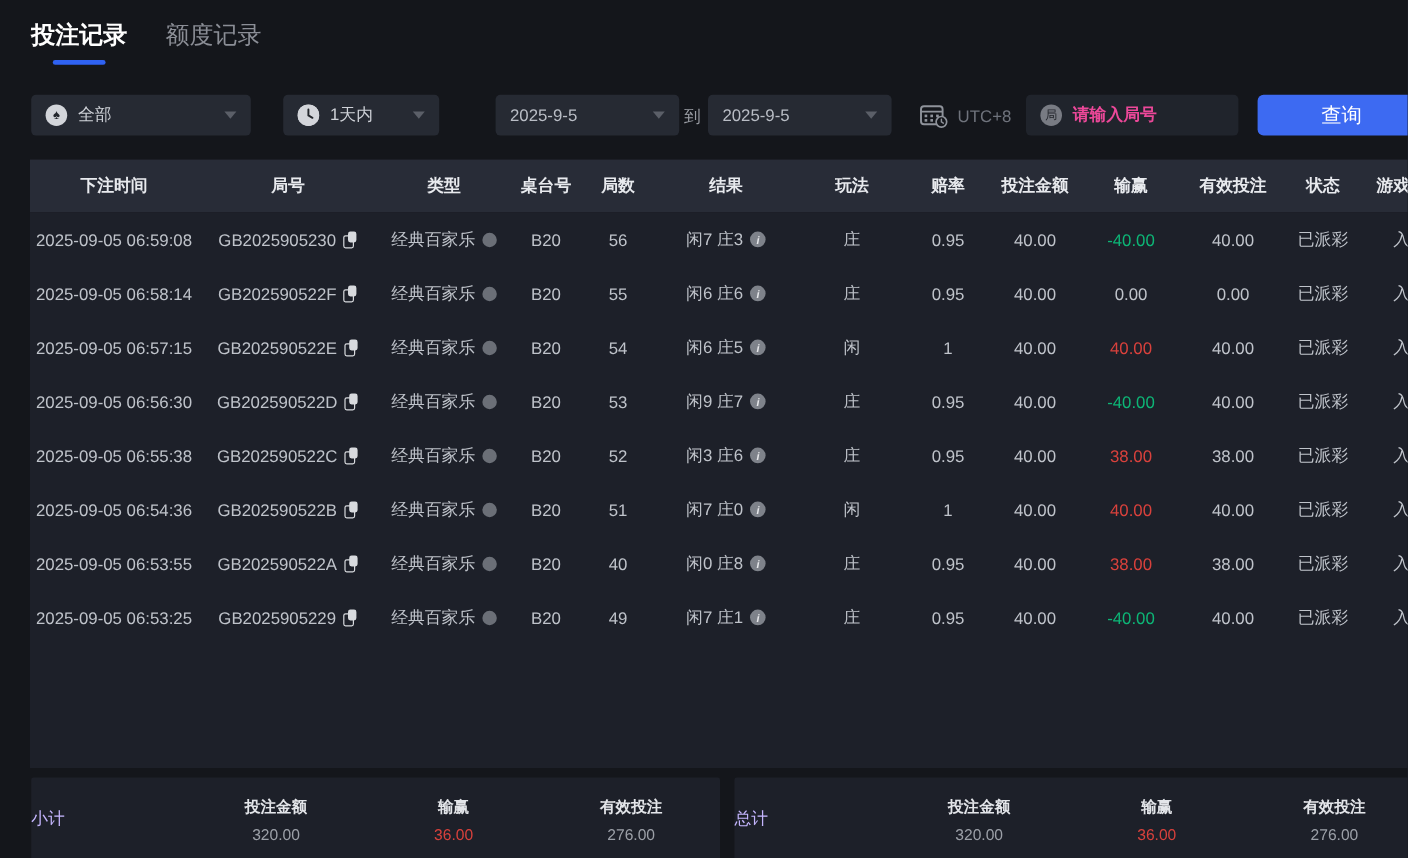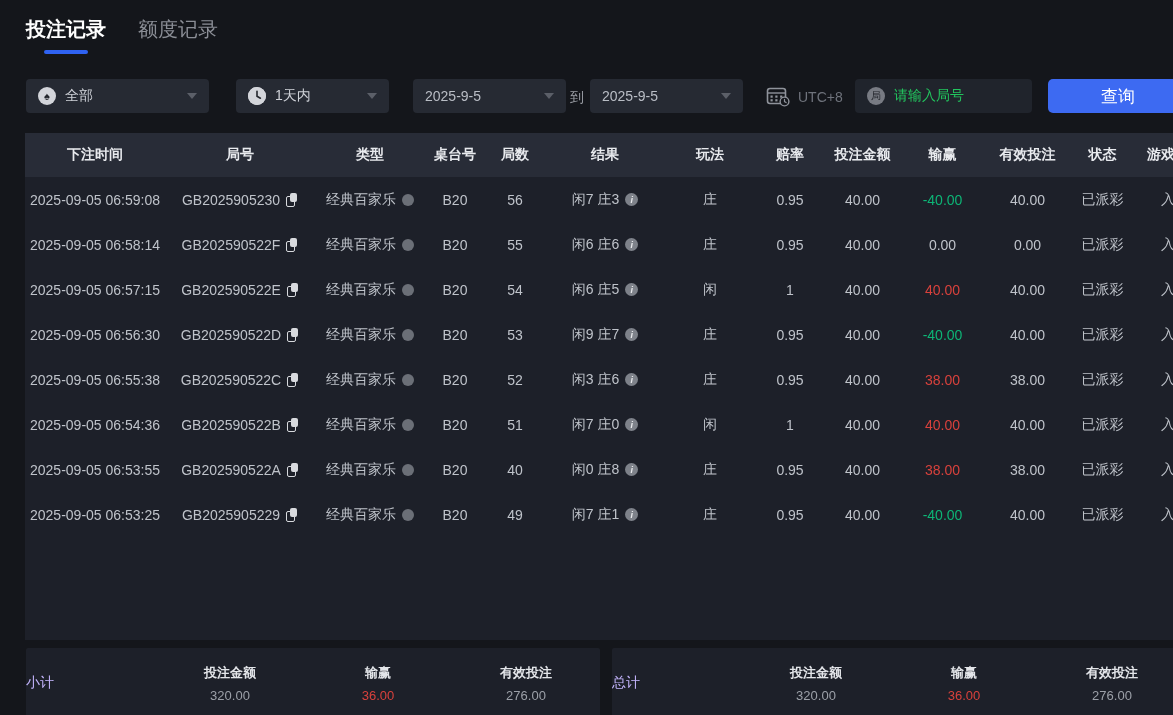--- a/index.html
+++ b/index.html
@@ -14,29 +14,29 @@
   .tab.active { color:#ffffff; font-weight:bold; }
   .tab .underline { height:4px; width:44px; border-radius:2px; background:#2f62f2; margin:7px auto 0; }
   
   .ctrl { position:absolute; top:79px; height:34px; display:flex; align-items:center;
           background:#262a33; border-radius:4px; font-size:14px; color:#cfd2d8; padding:0 12px; gap:9px; }
   .ctrl .chev { width:0; height:0; border-left:5px solid transparent; border-right:5px solid transparent;
                 border-top:6px solid #5b5f68; margin-left:auto; }
   .circle-icon { width:18px; height:18px; border-radius:50%; background:#d3d5da; color:#23262c;
                  display:flex; align-items:center; justify-content:center; font-size:11px; flex:0 0 auto; }
   #gameTypeSelect { left:26px; width:183px; }
-  #timeRangeSelect { left:236px; width:153px; }
+  #timeRangeSelect { left:236px; width:130px; }
   #dateFrom { left:413px; width:153px; color:#b9bdc5; }
   #dateTo   { left:590px; width:153px; color:#b9bdc5; }
   .to-label { position:absolute; left:570px; top:89px; font-size:14px; color:#9a9da4; }
   .tz { position:absolute; left:766px; top:86px; display:flex; align-items:center; gap:8px;text-align:center; }
   .tz .tz-text { font-size:14px; color:#6f737c; }
   #roundInput { left:855px; width:177px; background:#20242c; }
   #roundInput .circle-icon { background:#787b83; color:#1f2228; font-size:10px; }
-  #roundInput .placeholder { color:#22c55e; }
+  #roundInput .placeholder { color:#ec4899;font-weight:bold; }
   .query-btn { position:absolute; left:1048px; top:79px; width:140px; height:34px;
                background:#3d6af2; color:#fff; font-size:17px; border:none; border-radius:5px;
                display:flex; align-items:center; justify-content:center; cursor:pointer;
                font-family:inherit; }
   
   .table { position:absolute; left:25px; top:133px; width:1190px; }
   .thead { display:flex; height:44px; background:#282c37; align-items:center;
            font-size:14px; font-weight:bold; color:#e8eaee; }
   .tbody { height:463px; background:#1d2029; }
   .tr { display:flex; height:45px; align-items:center; font-size:14px; color:#bfc3ca; }

